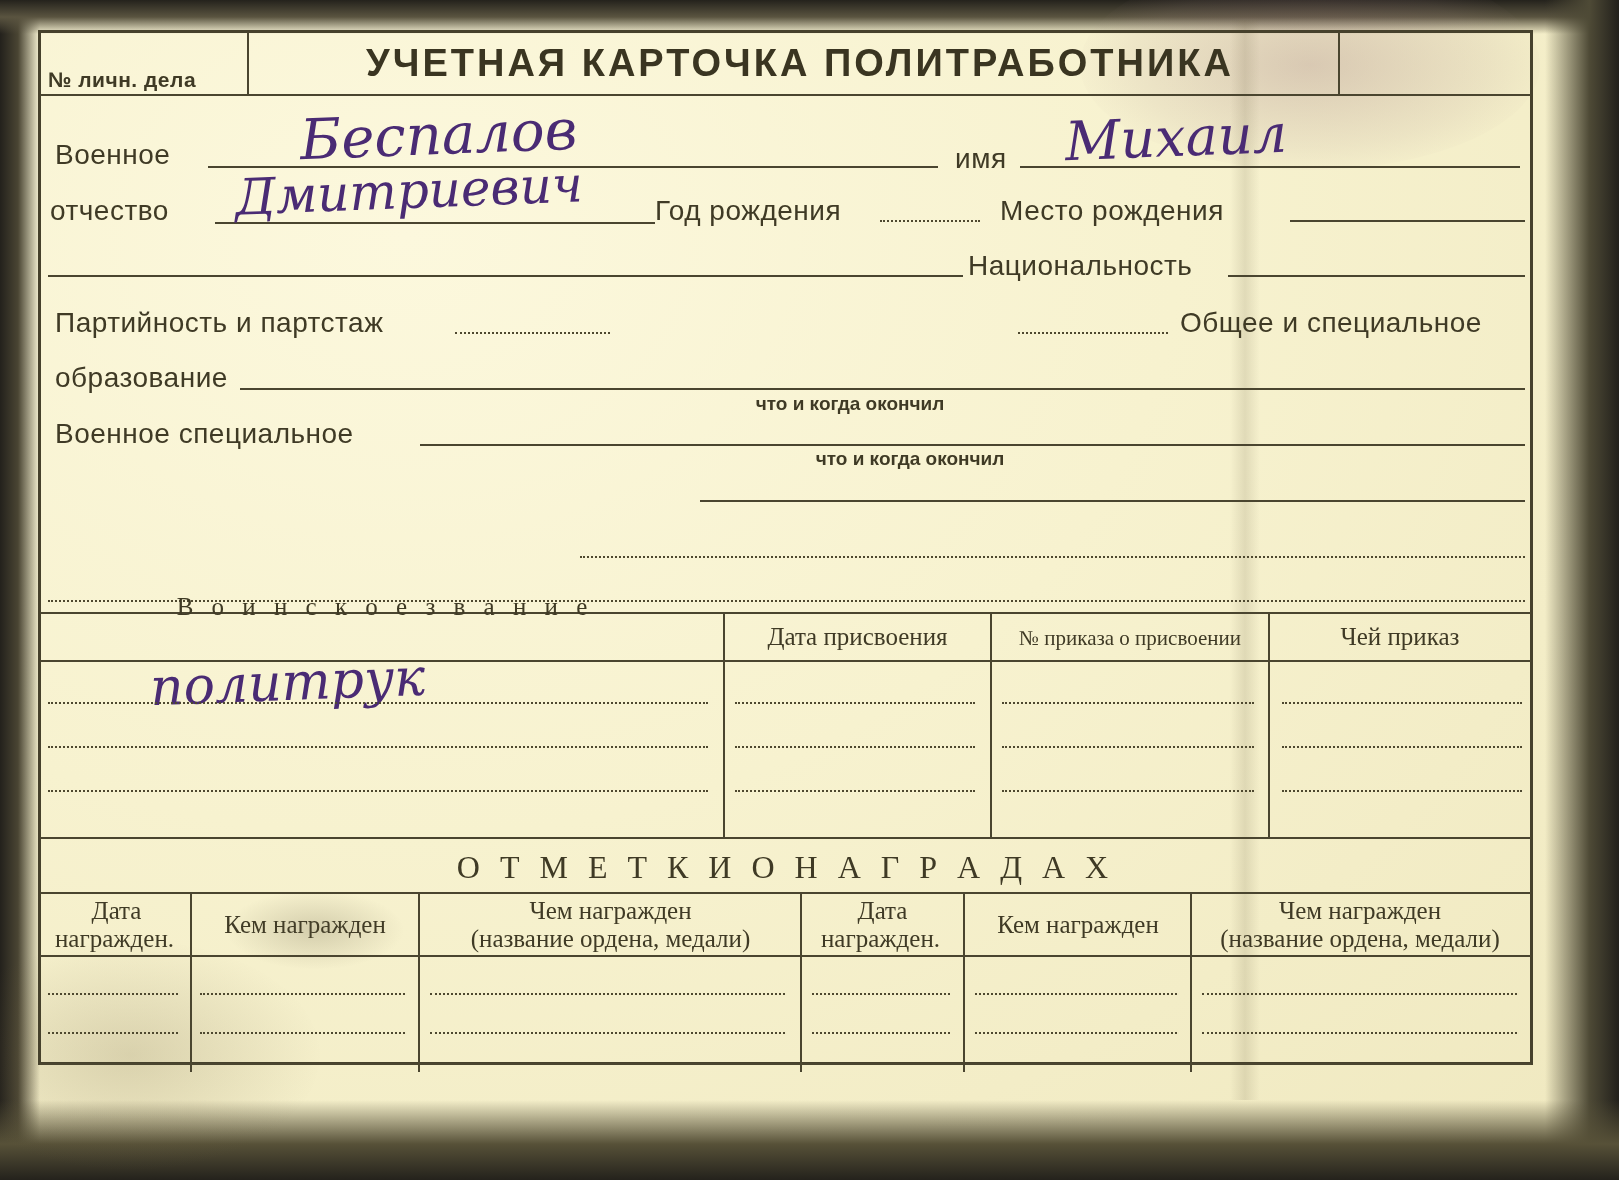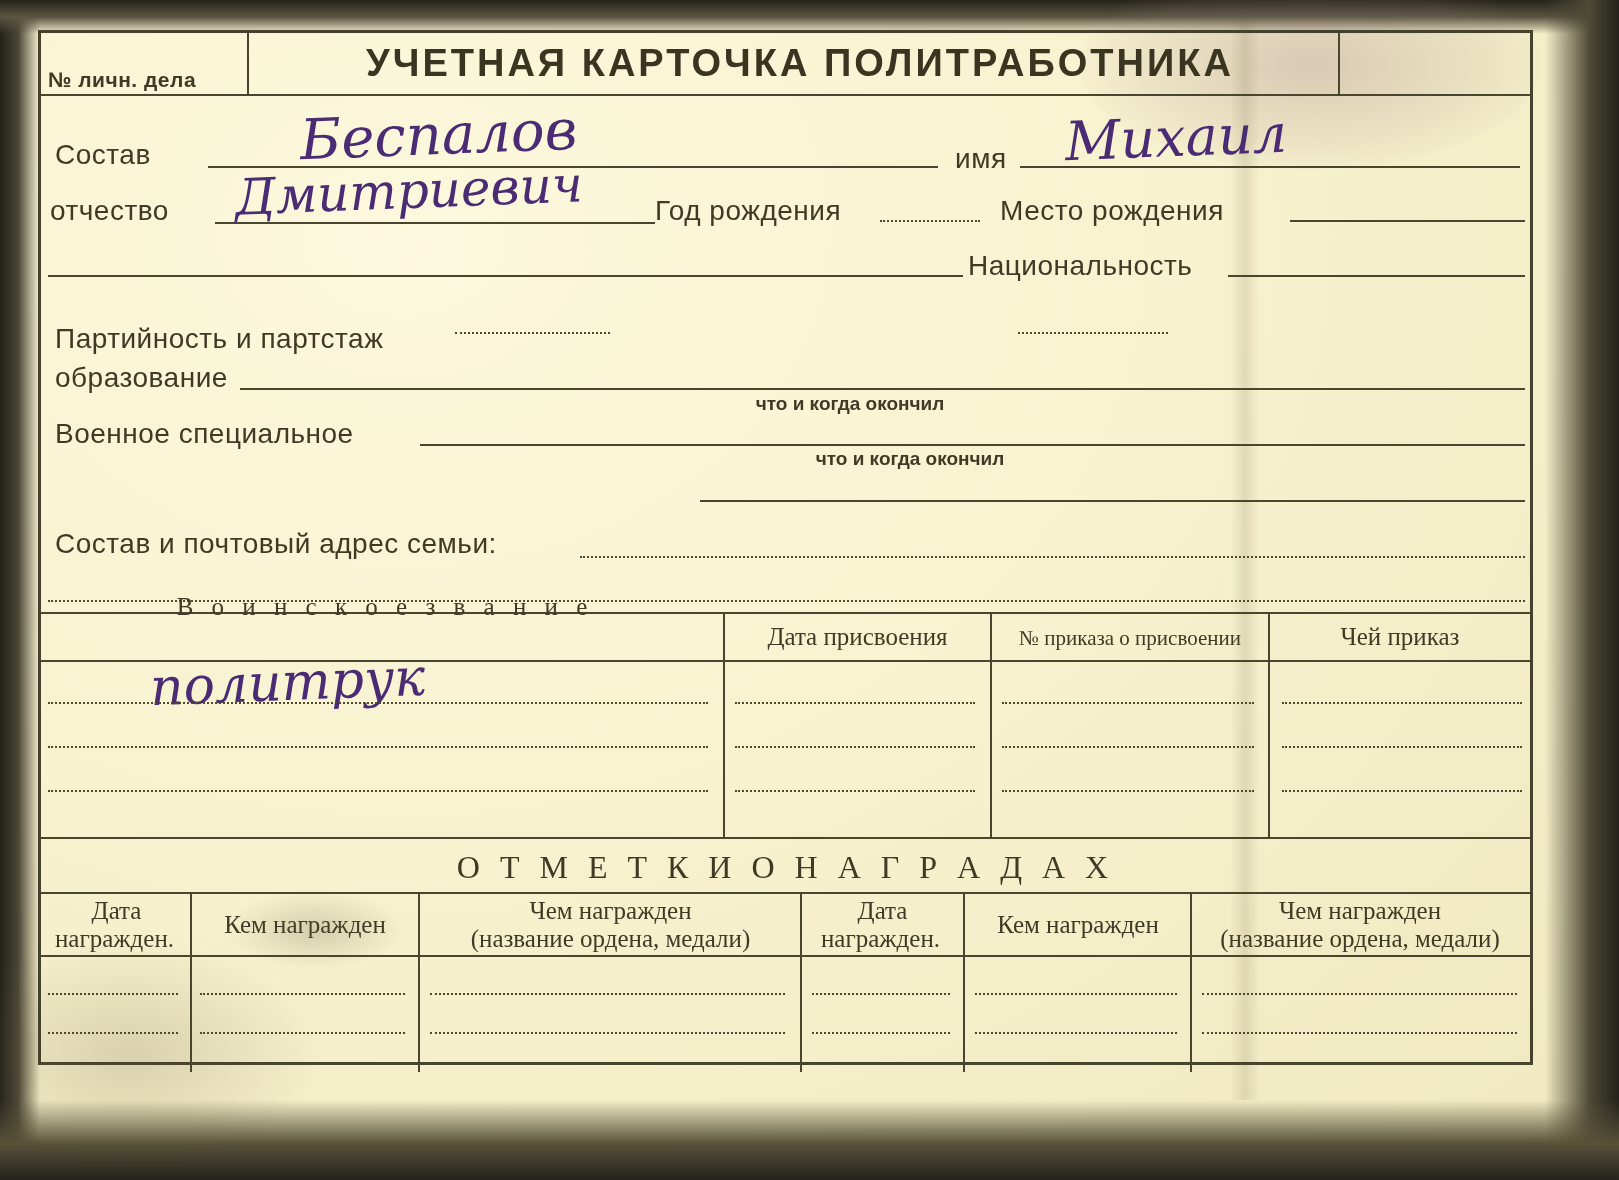--- a/index.html
+++ b/index.html
@@ -132,21 +132,21 @@
   <div class="frame"></div>
 
   <div class="title">УЧЕТНАЯ КАРТОЧКА ПОЛИТРАБОТНИКА</div>
 
   <div class="lbl" style="left:48px;top:68px;font-size:21px;font-weight:bold;">№ личн. дела</div>
   <div class="vrule" style="left:247px;top:32px;height:62px;"></div>
   <div class="vrule" style="left:1338px;top:32px;height:62px;"></div>
   <div class="rule" style="left:40px;top:94px;width:1491px;"></div>
   <div class="lbl" style="left:60px;top:44px;font-size:22px;"></div>
 
-  <div class="lbl" style="left:55px;top:139px;font-size:28px;">Состав</div>
+  <div class="lbl" style="left:55px;top:139px;font-size:28px;">Военное</div>
   <div class="solidline" style="left:208px;top:166px;width:730px;"></div>
   <div class="hand" style="left:300px;top:102px;font-size:56px;">Беспалов</div>
 
   <div class="lbl" style="left:955px;top:143px;font-size:28px;">имя</div>
   <div class="solidline" style="left:1020px;top:166px;width:500px;"></div>
   <div class="hand" style="left:1065px;top:106px;font-size:54px;">Михаил</div>
 
   <div class="lbl" style="left:50px;top:195px;font-size:28px;">отчество</div>
   <div class="solidline" style="left:215px;top:222px;width:440px;"></div>
   <div class="hand" style="left:235px;top:162px;font-size:50px;">Дмитриевич</div>
@@ -157,42 +157,42 @@
 
   <div class="lbl" style="left:1000px;top:195px;font-size:28px;">Место рождения</div>
   <div class="solidline" style="left:1290px;top:220px;width:235px;"></div>
   <div class="lbl" style="left:1300px;top:192px;font-size:26px;"></div>
 
   <div class="solidline" style="left:48px;top:275px;width:915px;"></div>
   <div class="lbl" style="left:968px;top:250px;font-size:28px;">Национальность</div>
   <div class="solidline" style="left:1228px;top:275px;width:297px;"></div>
   <div class="lbl" style="left:1240px;top:248px;font-size:26px;"></div>
 
-  <div class="lbl" style="left:55px;top:323px;font-size:28px;">Партийность и партстаж</div>
+  <div class="lbl" style="left:55px;top:307px;font-size:28px;">Партийность и партстаж</div>
   <div class="dotline" style="left:455px;top:332px;width:155px;"></div>
   <div class="lbl" style="left:465px;top:305px;font-size:26px;"></div>
 
   <div class="dotline" style="left:1018px;top:332px;width:150px;"></div>
   <div class="lbl" style="left:1028px;top:305px;font-size:26px;"></div>
 
+  <div class="lbl" style="left:1180px;top:307px;font-size:28px;">Общее и специальное</div>
 
   <div class="lbl" style="left:55px;top:362px;font-size:28px;">образование</div>
   <div class="solidline" style="left:240px;top:388px;width:1285px;"></div>
   <div class="lbl" style="left:255px;top:360px;font-size:26px;"></div>
   <div class="small-note" style="left:600px;top:393px;width:500px;">что и когда окончил</div>
 
   <div class="lbl" style="left:55px;top:418px;font-size:28px;">Военное специальное</div>
   <div class="solidline" style="left:420px;top:444px;width:1105px;"></div>
   <div class="lbl" style="left:435px;top:416px;font-size:26px;"></div>
   <div class="small-note" style="left:660px;top:448px;width:500px;">что и когда окончил</div>
 
   <div class="solidline" style="left:700px;top:500px;width:825px;"></div>
   <div class="lbl" style="left:715px;top:472px;font-size:26px;"></div>
 
-  <div class="lbl" style="left:55px;top:528px;font-size:28px;">Состав и почтовый адрес семьи:</div>
   <div class="dotline" style="left:580px;top:556px;width:945px;"></div>
   <div class="lbl" style="left:595px;top:528px;font-size:26px;"></div>
   <div class="dotline" style="left:48px;top:600px;width:1477px;"></div>
 
   <div class="rule" style="left:40px;top:612px;width:1491px;"></div>
   <div class="rule" style="left:40px;top:660px;width:1491px;"></div>
 
   <div class="vrule" style="left:723px;top:612px;height:225px;"></div>
   <div class="vrule" style="left:990px;top:612px;height:225px;"></div>
   <div class="vrule" style="left:1268px;top:612px;height:225px;"></div>

